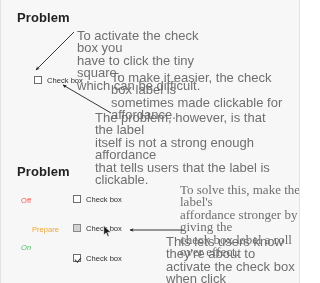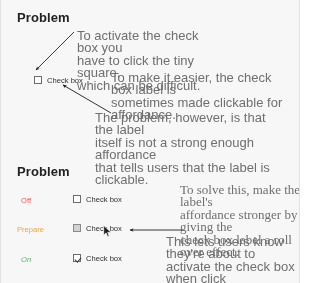--- a/index.html
+++ b/index.html
@@ -80,22 +80,22 @@
 
   #cb-problem { left: 33px; top: 76px; }
 
   .statelabel {
     position: absolute;
     font-size: 7.6px;
     text-align: left;
     white-space: nowrap;
   }
   #state-off     { left: 20px; top: 196px; width: 44px; color: #f4584f; }
-  #state-prepare { left: 16px; top: 225px; width: 44px; color: #f0a836; }
-  #state-on      { left: 20px; top: 255px; width: 44px; color: #4ec46c; font-style: italic; }
+  #state-prepare { left: 31px; top: 225px; width: 44px; color: #f0a836; }
+  #state-on      { left: 20px; top: 243px; width: 44px; color: #4ec46c; font-style: italic; }
 
   #cb-off     { left: 72px; top: 195px; }
   #cb-prepare { left: 72px; top: 224px; }
   #cb-on      { left: 72px; top: 254px; }
 
   svg.overlay {
     position: absolute;
     left: 0;
     top: 0;
     width: 300px;

